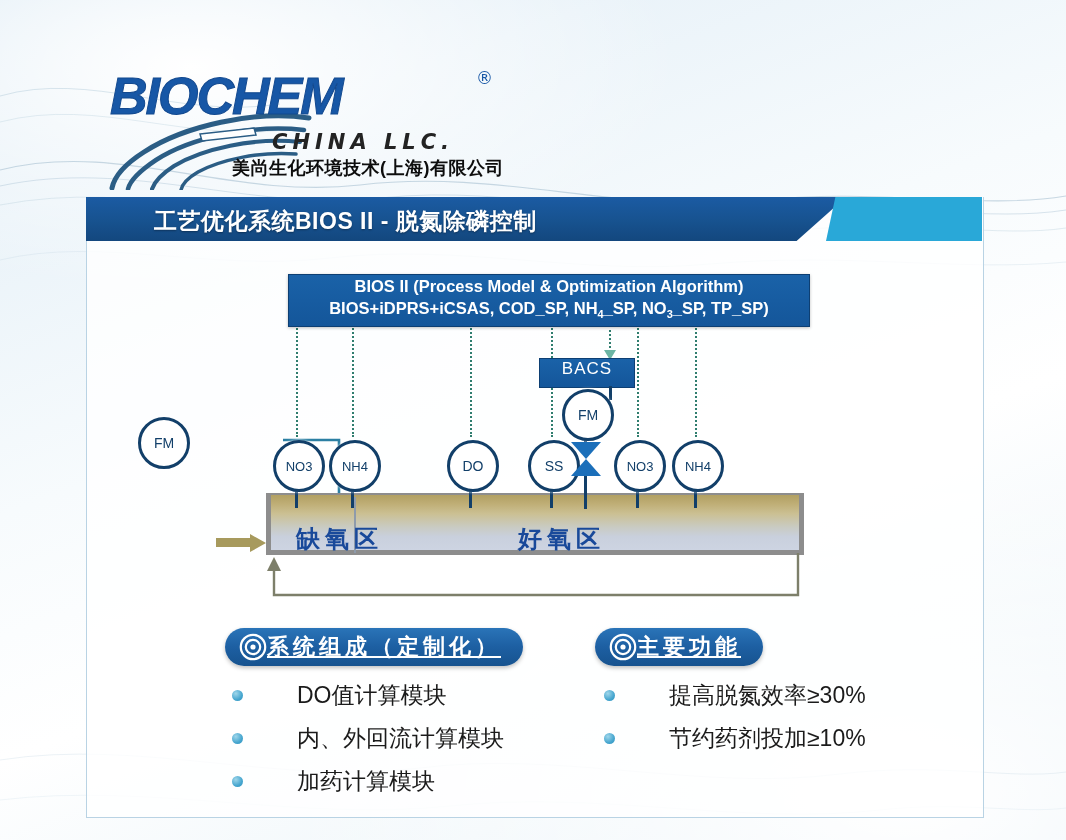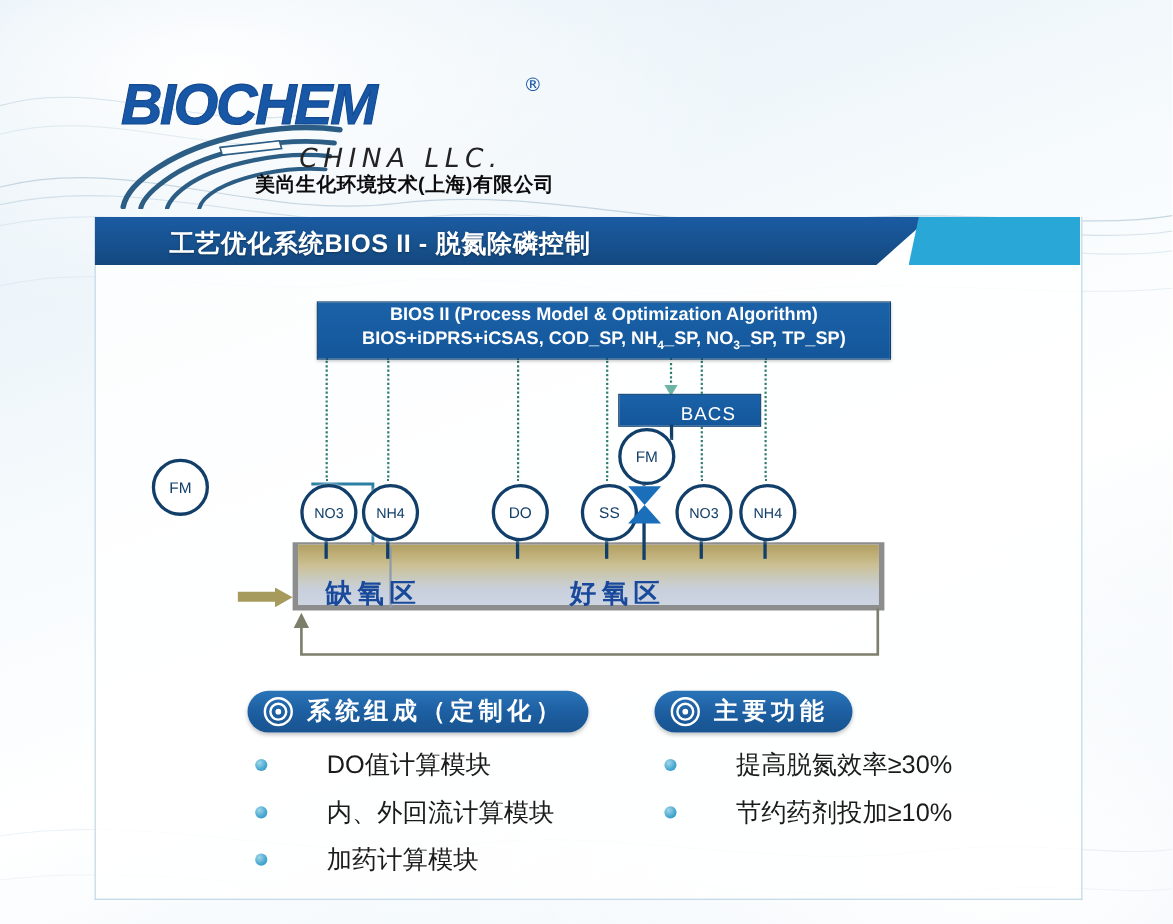--- a/index.html
+++ b/index.html
@@ -32,22 +32,22 @@
     -webkit-text-stroke: 1px #13498f;
     line-height: 80px;
     white-space: nowrap;
   }
   .logo-reg {
     position: absolute; left: 372px; top: 16px;
     font-size: 17px; color: #1757a6; font-family: "DejaVu Sans", sans-serif;
   }
   .logo-sub-en {
     position: absolute; left: 168px; top: 78px;
-    font-family: "DejaVu Sans", sans-serif; font-style: italic; font-weight: normal;
-    font-size: 24px; letter-spacing: 5px; color: #232323; white-space: nowrap; text-align: center;
+    font-family: "DejaVu Sans", sans-serif; font-style: italic; font-weight: bold;
+    font-size: 21px; letter-spacing: 5px; color: #232323; white-space: nowrap; text-align: center;
   }
   .logo-sub-cn {
     position: absolute; left: 128px; top: 104px;
     font-size: 18px; font-weight: bold; color: #0d0d0d; white-space: nowrap;
     letter-spacing: 0.5px;
   }
 
   
   #panel {
     position: absolute; left: 86px; top: 197px;
@@ -87,24 +87,24 @@
     border: 1px solid #0d3f73;
     display: flex; flex-direction: column; align-items: center; justify-content: center;
     box-shadow: 0 1px 3px rgba(0,0,0,0.25);
   }
   #bios-box .l1, #bios-box .l2 {
     color: #ffffff; font-weight: bold; font-size: 16.5px; white-space: nowrap; line-height: 22px;
   }
   #bios-box sub { font-size: 11px; }
 
   #bacs-box {
-    position: absolute; left: 476px; top: 117px; width: 94px; height: 28px;
+    position: absolute; left: 453px; top: 117px; width: 94px; height: 28px;
     background: linear-gradient(180deg,#1a62a8 0%, #14569a 100%);
     border: 1px solid #0d3f73;
-    display: flex; align-items: flex-end; justify-content: center; padding-left: 34px;
+    display: flex; align-items: flex-start; justify-content: center;
   }
   #bacs-box span { color:#ffffff; font-size: 17px; letter-spacing: 1px; }
 
   .dashline {
     position: absolute; width: 0; border-left: 2px dotted #2f7d6e;
   }
 
   .sensor {
     position: absolute; width: 46px; height: 46px; border-radius: 50%;
     background: #ffffff; border: 3px solid #123f69;
@@ -144,21 +144,21 @@
 
   
   .pill {
     position: absolute; height: 38px; border-radius: 19px;
     background: linear-gradient(180deg,#2a74b8 0%, #1d5fa2 50%, #17538f 100%);
     display: flex; align-items: center; padding: 0 22px 0 14px;
     box-shadow: 0 2px 4px rgba(0,0,0,0.25);
   }
   .pill .ptxt {
     color: #ffffff; font-size: 22px; font-weight: bold; letter-spacing: 4px;
-    margin-left: 12px; white-space: nowrap;
+    white-space: nowrap; text-decoration: underline;
   }
   .bullets { position: absolute; }
   .bullet-row { display: flex; align-items: center; margin-bottom: 12px; }
   .bdot {
     width: 11px; height: 11px; border-radius: 50%;
     background: radial-gradient(circle at 35% 32%, #9fd6ea 0%, #46a6cf 60%, #2f92bd 100%);
     margin-right: 14px; flex: none;
   }
   .btxt { font-size: 23px; color: #1b1b1b; white-space: nowrap; margin-left: 40px; }
 </style>

